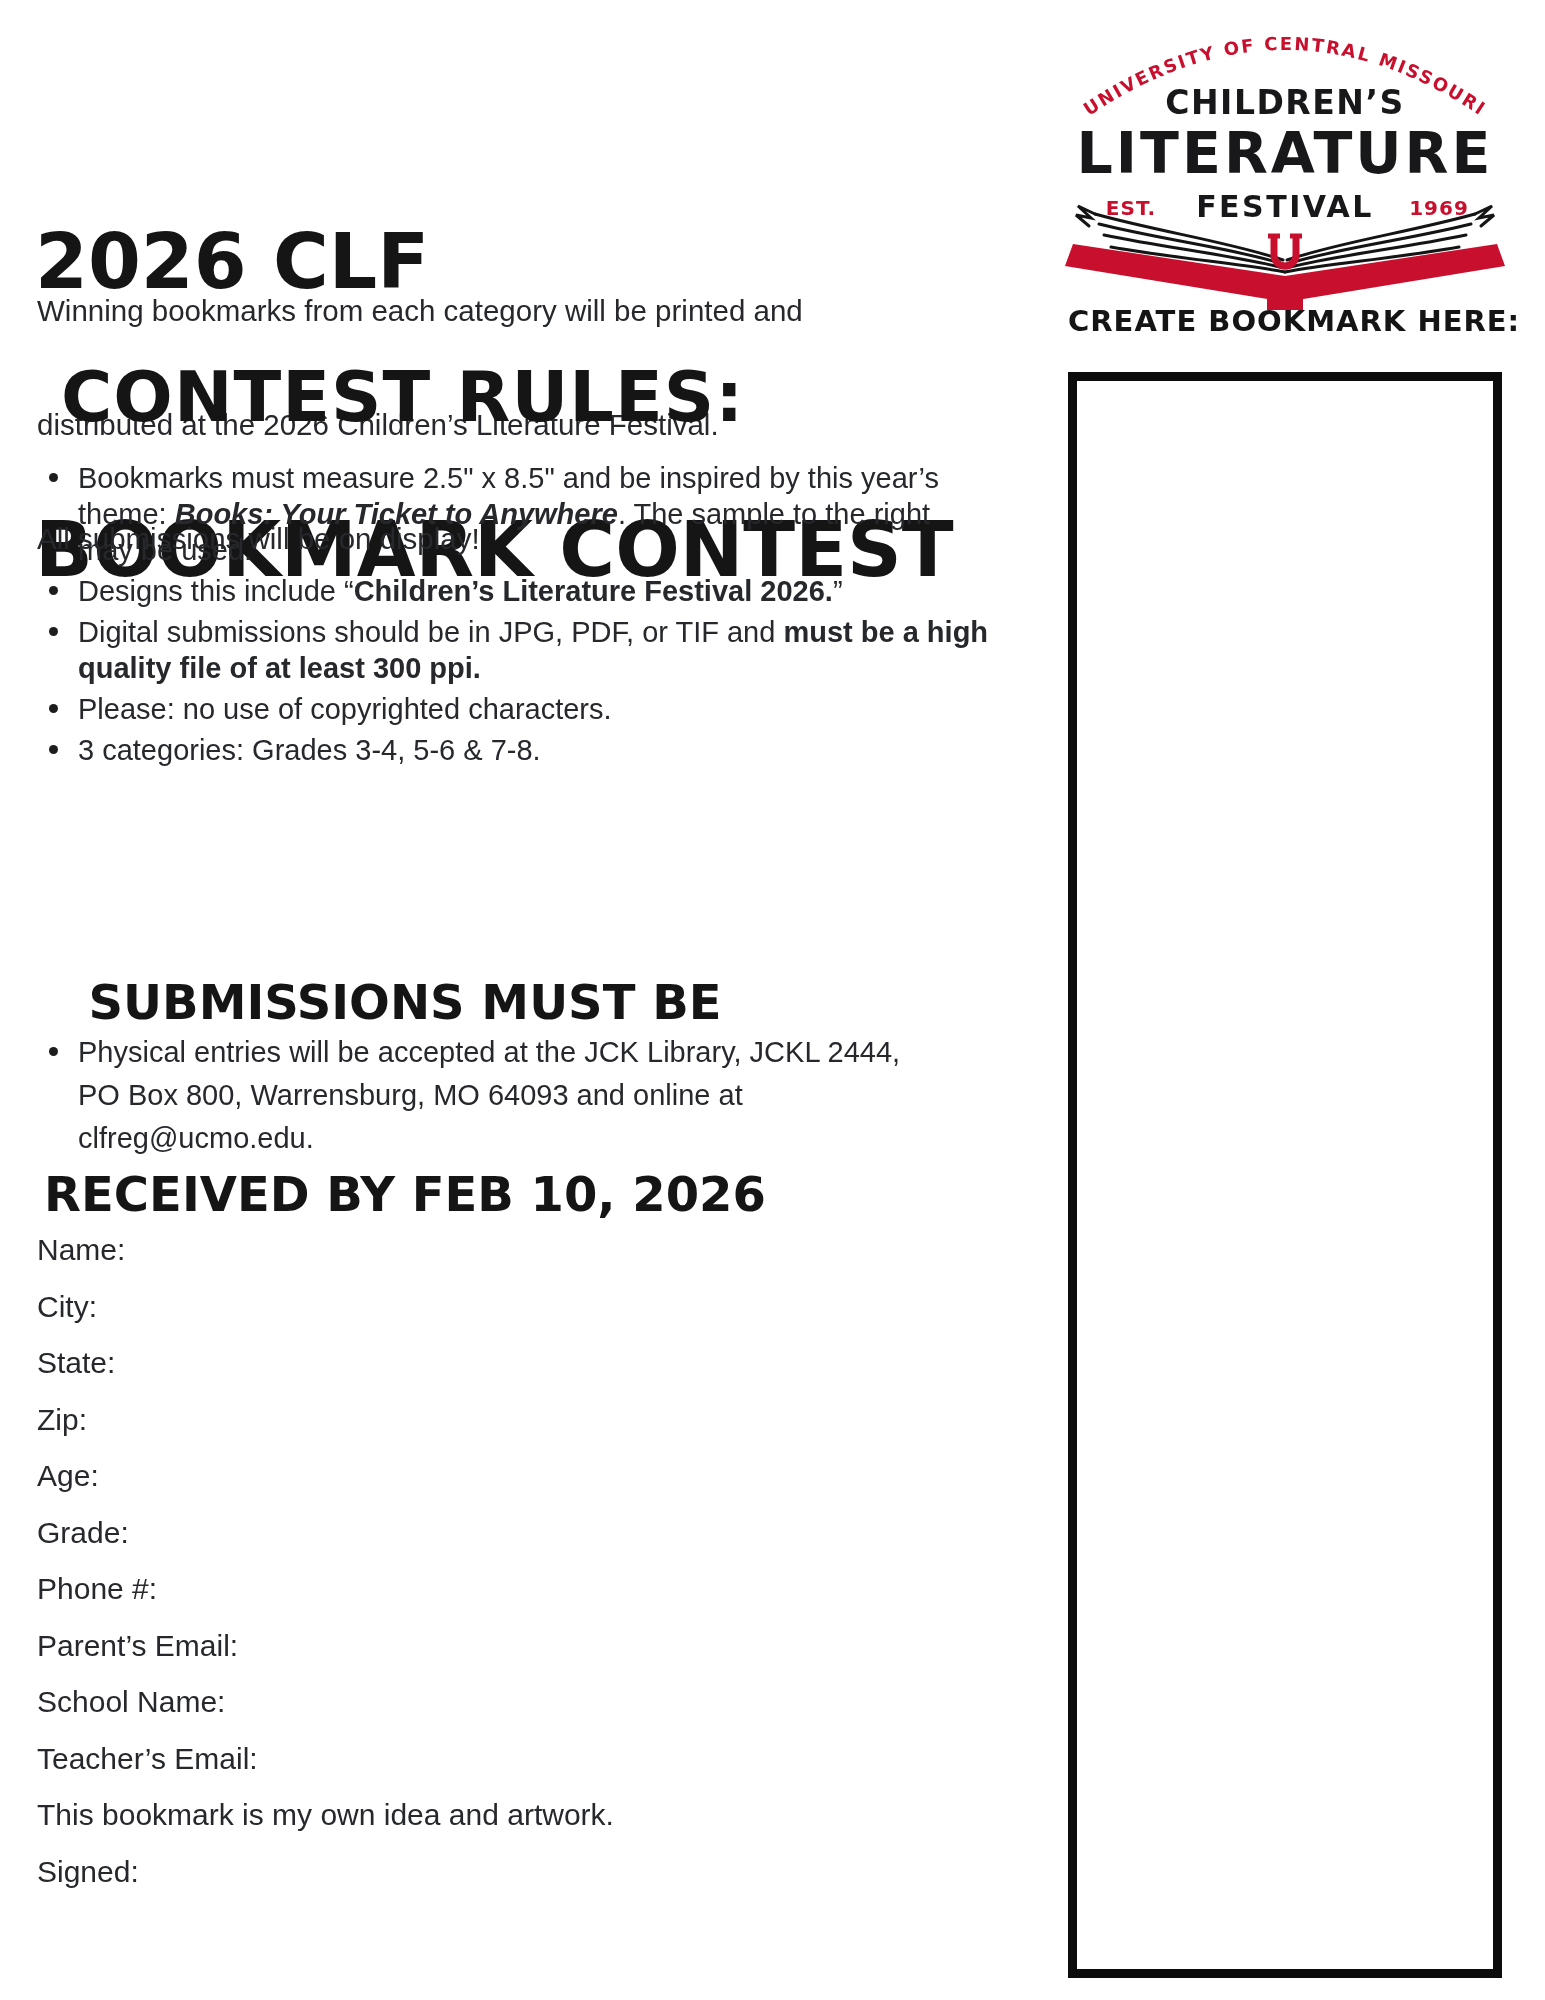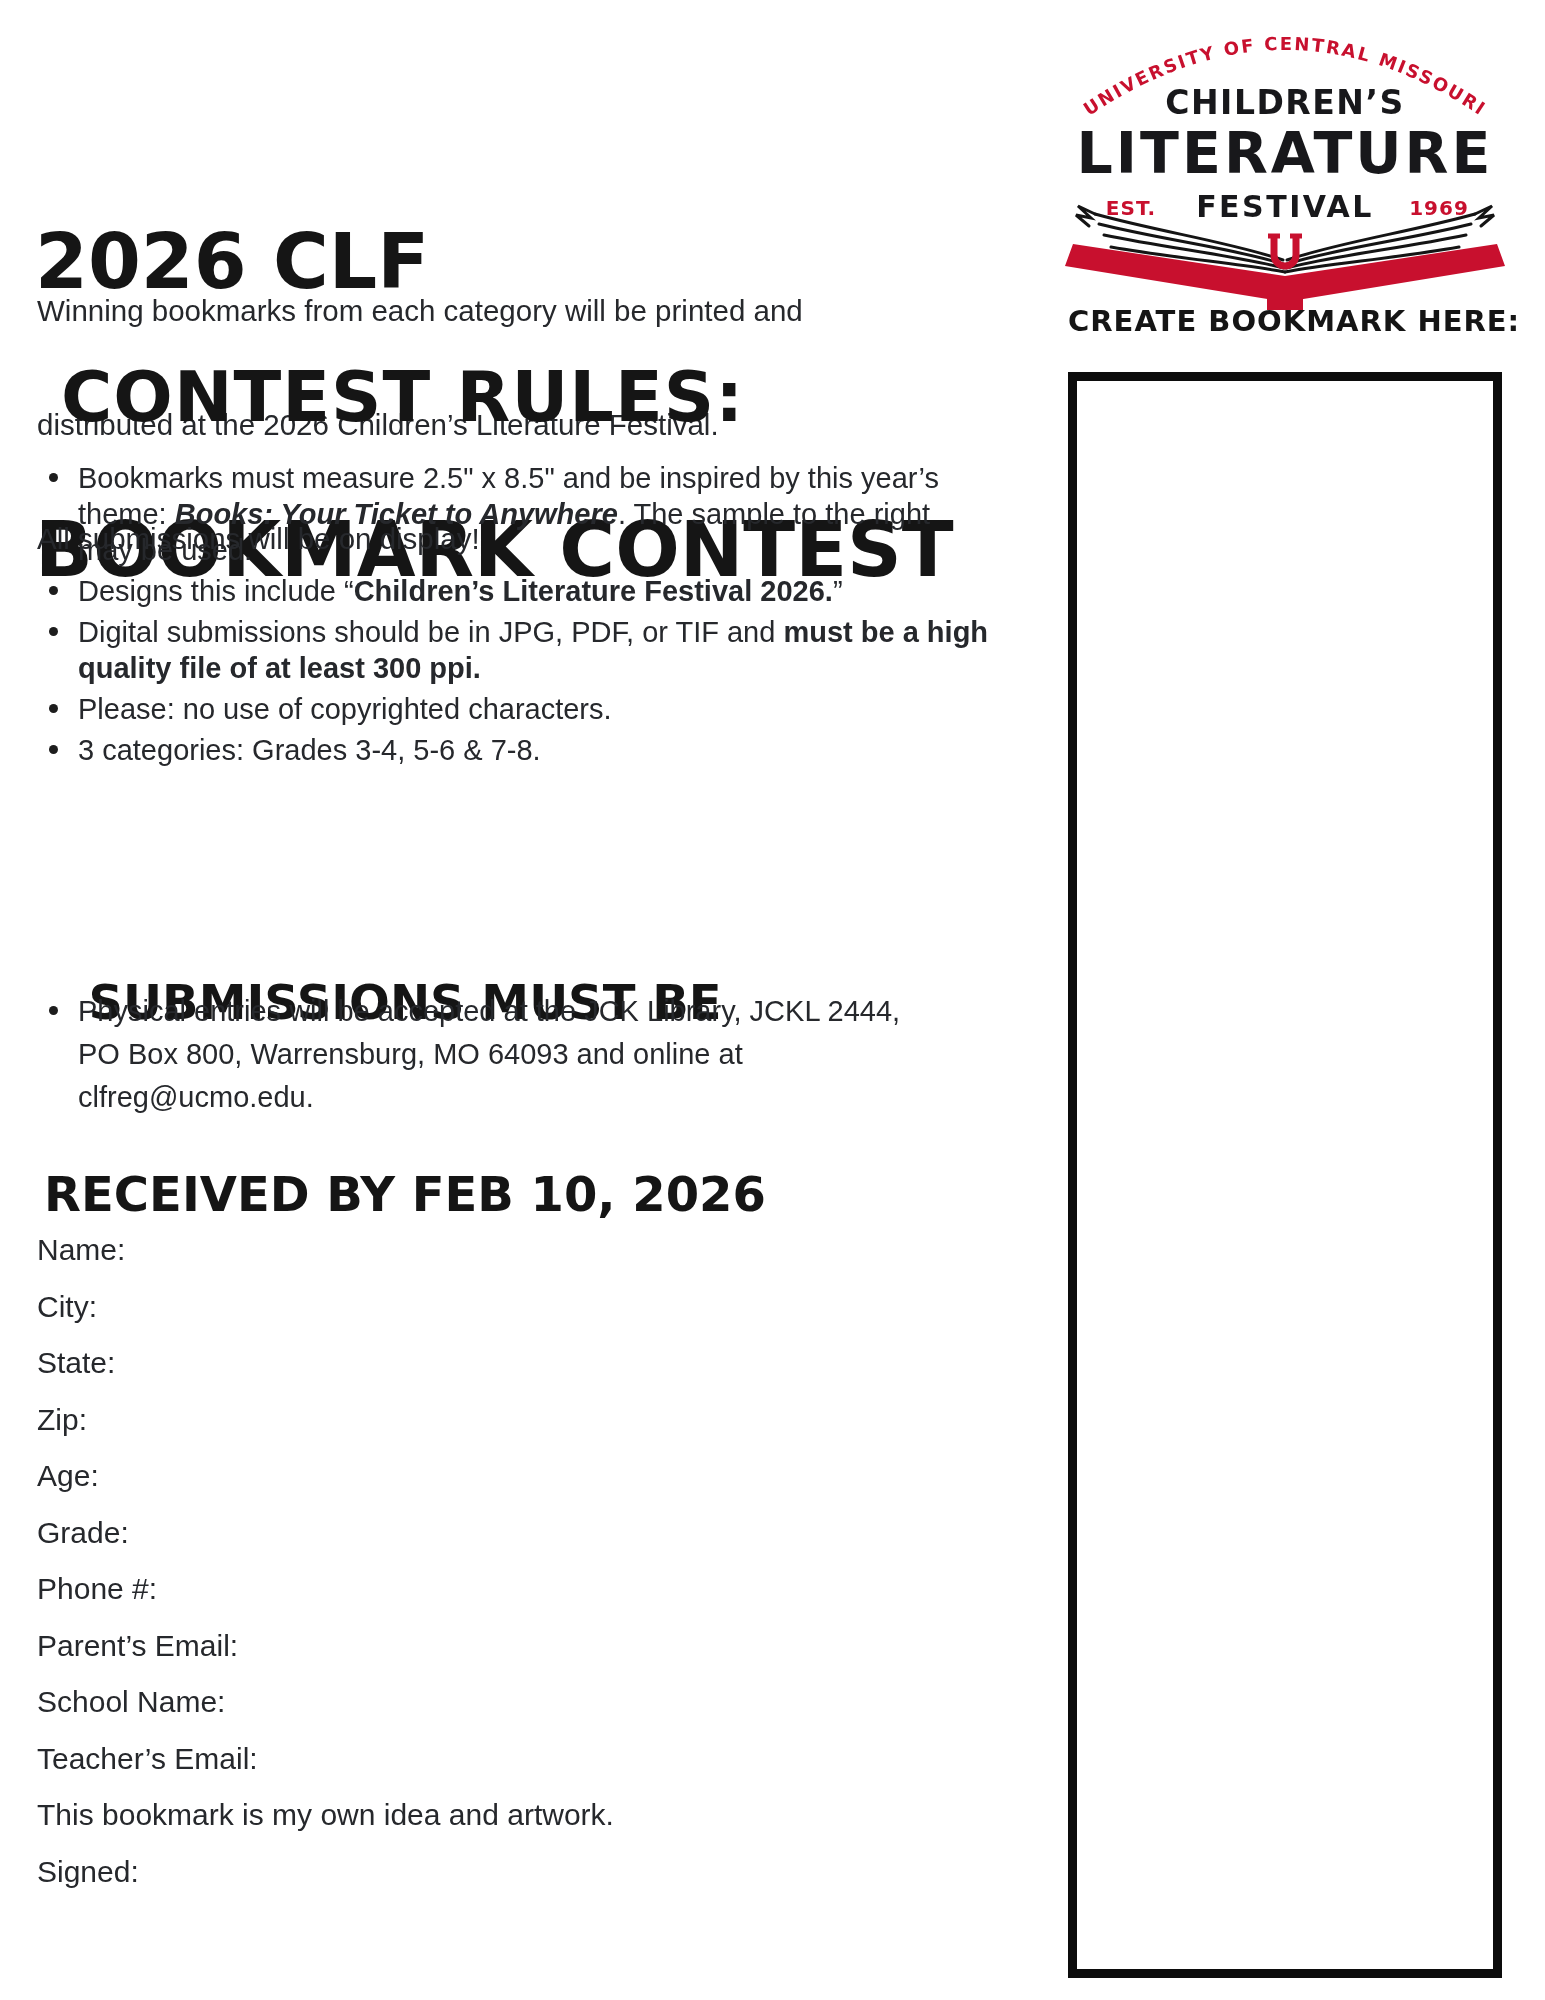--- a/index.html
+++ b/index.html
@@ -23,21 +23,21 @@
   ul{list-style:none;margin:0;padding:0;}
   li{position:relative;padding-left:38px;font-size:29px;line-height:36px;
      color:var(--body-text);white-space:pre;margin-bottom:5px;}
   li::before{content:"";position:absolute;left:9px;top:13px;width:9px;height:9px;
      border-radius:50%;background:#1d1d1d;}
   .rules-list{position:absolute;left:40px;top:460px;}
   .deadline-heading{position:absolute;left:15px;top:842px;width:780px;text-align:center;
     font-family:"DejaVu Sans",sans-serif;font-weight:bold;
     font-size:48px;line-height:64px;letter-spacing:0px;color:var(--ink);white-space:pre;}
   .deadline-list{position:absolute;left:40px;top:990px;}
-  .deadline-list li{line-height:43px;margin-bottom:4px;}
+  .deadline-list li{line-height:43px;margin-bottom:4px;margin-top:41px;}
   .deadline-list li::before{top:16px;}
   .form{position:absolute;left:37px;top:1222px;font-size:30px;line-height:56.5px;
     color:var(--body-text);}
   .b{font-weight:bold;}
   .i{font-style:italic;}
 
   .logo{position:absolute;left:1045px;top:18px;width:480px;height:292px;}
   .logo text{font-family:"DejaVu Sans",sans-serif;font-weight:bold;}
   .red-t{fill:var(--red);}
   .blk-t{fill:#18181b;}

